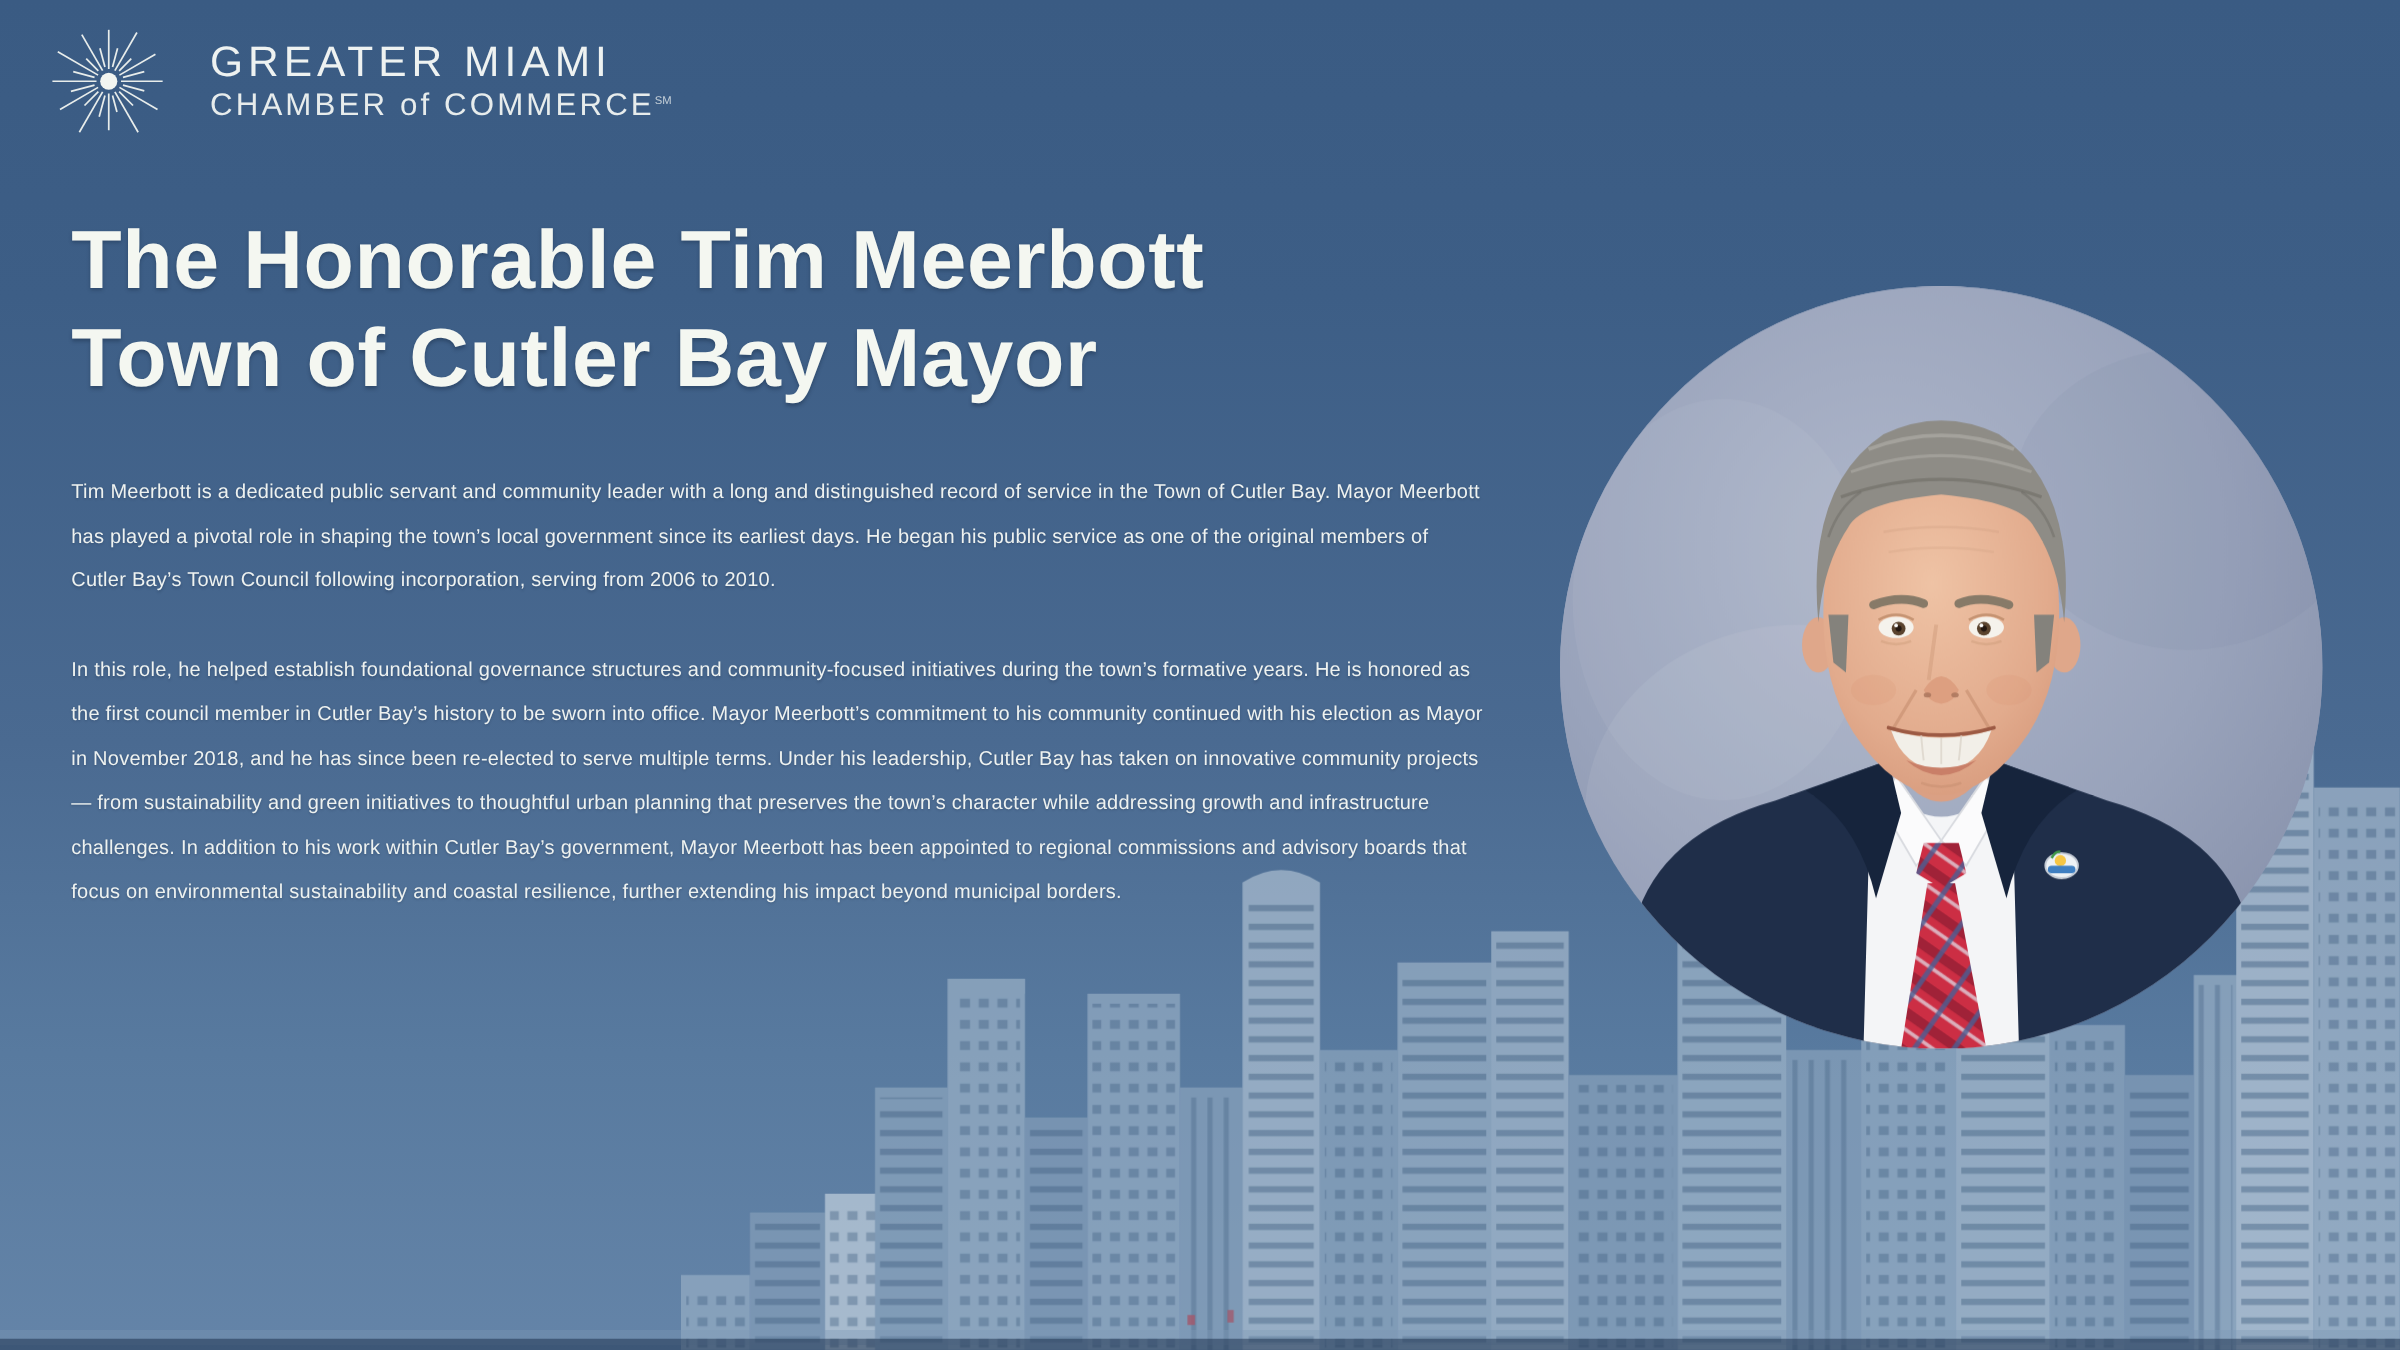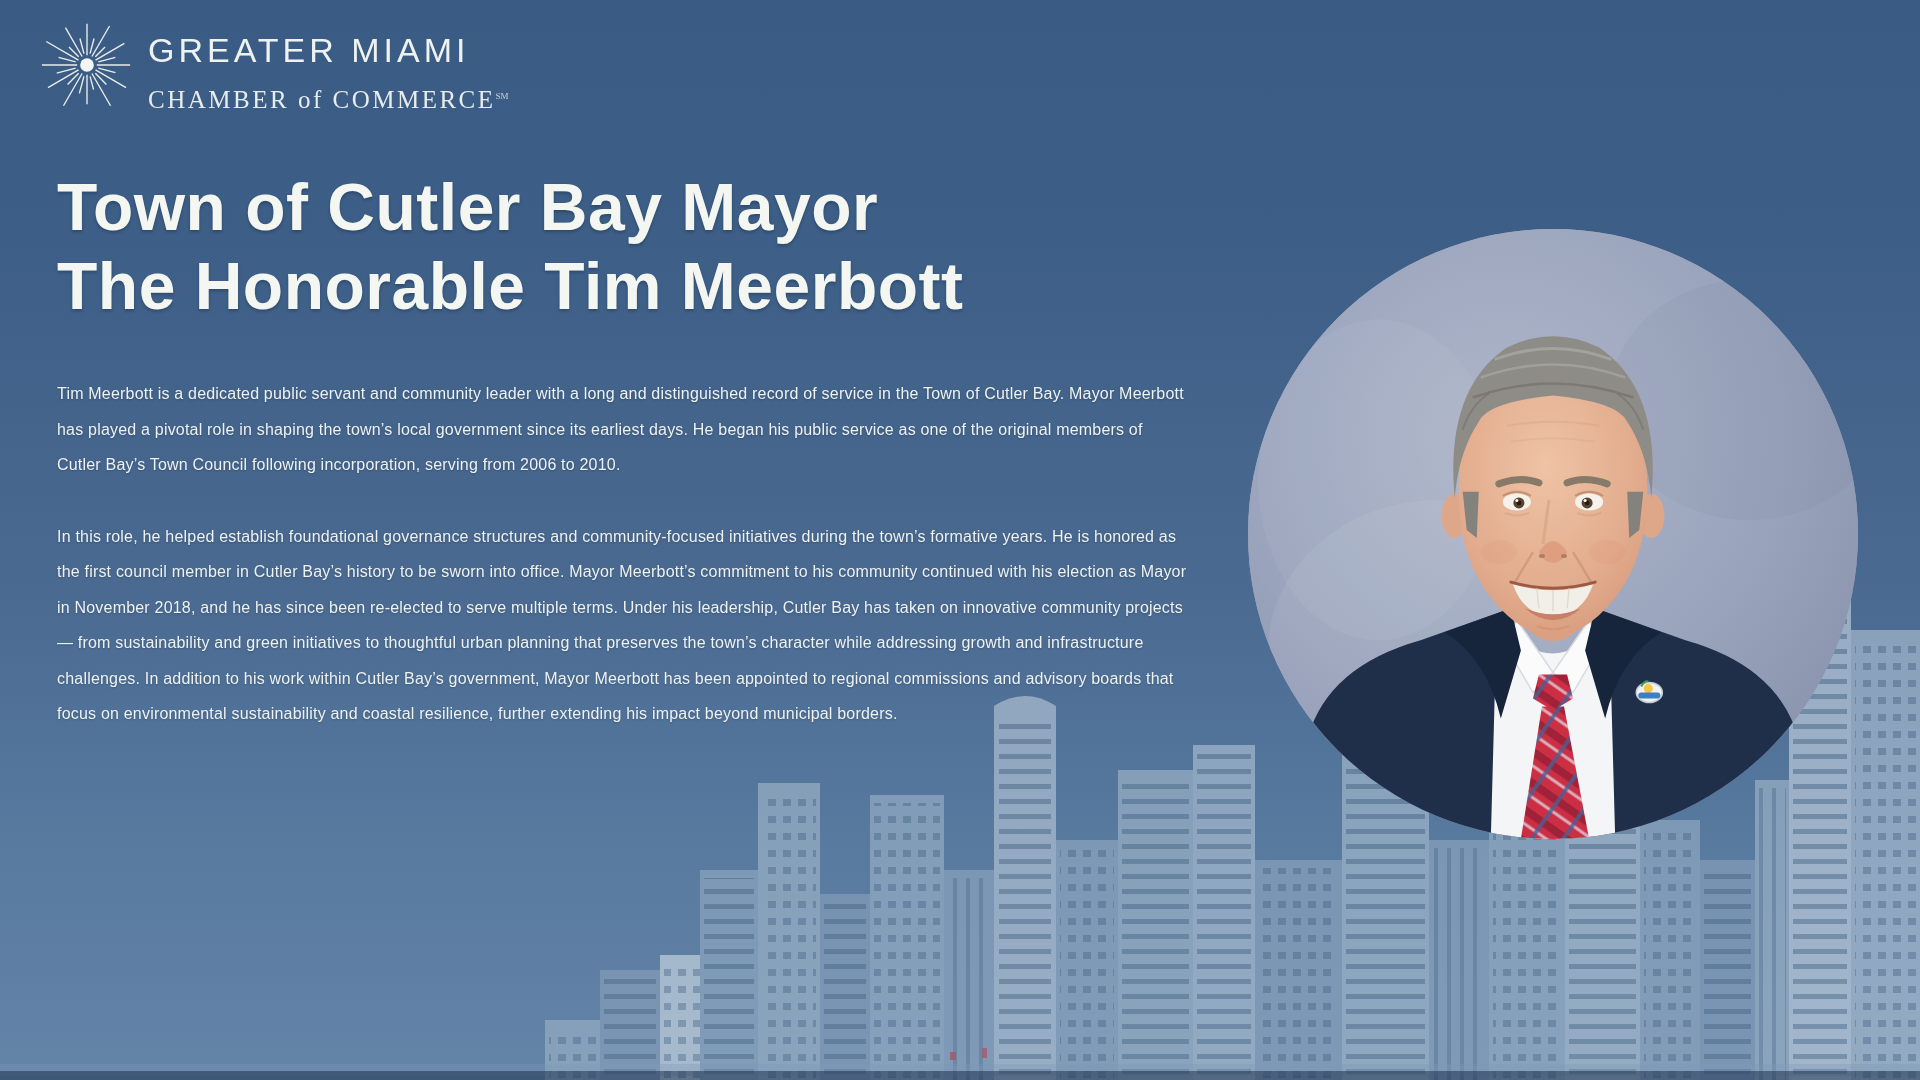--- a/index.html
+++ b/index.html
@@ -4,25 +4,25 @@
 <style>
   html,body{margin:0;padding:0;background:#2f4d73;}
   #slide{
     position:relative;
     width:1920px;height:1080px;
     overflow:hidden;
     font-family:"Liberation Sans","DejaVu Sans",sans-serif;
     background:linear-gradient(180deg,#3a5b83 0%,#3d5e86 22%,#4a6a91 55%,#587a9f 78%,#6484a8 100%);
   }
   
-  .logo{position:absolute;left:38px;top:16px;display:flex;align-items:flex-start;gap:12px;}
+  .logo{position:absolute;left:38px;top:16px;display:flex;align-items:flex-start;gap:32px;}
   .logo svg{display:block;}
   .logo-text{padding-top:16px;color:#eef2f1;}
   .logo-line1{font-size:34px;letter-spacing:4px;font-weight:400;line-height:1.1;}
-  .logo-line2{font-size:25px;letter-spacing:2.5px;font-weight:400;line-height:1.2;margin-top:16px;opacity:.96;font-family:Liberation Serif, serif;}
+  .logo-line2{font-size:25px;letter-spacing:2.5px;font-weight:400;line-height:1.2;margin-top:0;opacity:.96;}
   .logo-line2 sup{font-size:9px;letter-spacing:0;vertical-align:super;opacity:.8;}
   
   .title{
     position:absolute;left:57px;top:168px;
     color:#f4f7f1;font-weight:700;font-size:66px;line-height:79px;letter-spacing:.5px;
     text-shadow:0 2px 3px rgba(18,34,58,.35);
   }
   
   .bio{
     position:absolute;left:57px;top:376px;width:1130px;
@@ -140,22 +140,22 @@
       </g>
       <circle cx="50" cy="50" r="7" fill="#f2f5f1"></circle>
     </svg>
     <div class="logo-text">
       <div class="logo-line1">GREATER MIAMI</div>
       <div class="logo-line2"><span>CHAMBER of COMMERCE</span><sup>SM</sup></div>
     </div>
   </div>
 
   <div class="title">
+    <div>The Honorable Tim Meerbott</div>
     <div>Town of Cutler Bay Mayor</div>
-    <div>The Honorable Tim Meerbott</div>
   </div>
 
   <div class="bio">
     <p>Tim Meerbott is a dedicated public servant and community leader with a long and distinguished record of service in the Town of Cutler Bay. Mayor Meerbott has played a pivotal role in shaping the town’s local government since its earliest days. He began his public service as one of the original members of Cutler Bay’s Town Council following incorporation, serving from 2006 to 2010.</p>
     <p>In this role, he helped establish foundational governance structures and community-focused initiatives during the town’s formative years. He is honored as the first council member in Cutler Bay’s history to be sworn into office. Mayor Meerbott’s commitment to his community continued with his election as Mayor in November 2018, and he has since been re-elected to serve multiple terms. Under his leadership, Cutler Bay has taken on innovative community projects — from sustainability and green initiatives to thoughtful urban planning that preserves the town’s character while addressing growth and infrastructure challenges. In addition to his work within Cutler Bay’s government, Mayor Meerbott has been appointed to regional commissions and advisory boards that focus on environmental sustainability and coastal resilience, further extending his impact beyond municipal borders.</p>
   </div>
 
   <div class="portrait">
     <svg width="610" height="610" viewBox="0 0 608 608" aria-hidden="true">
       <defs>

